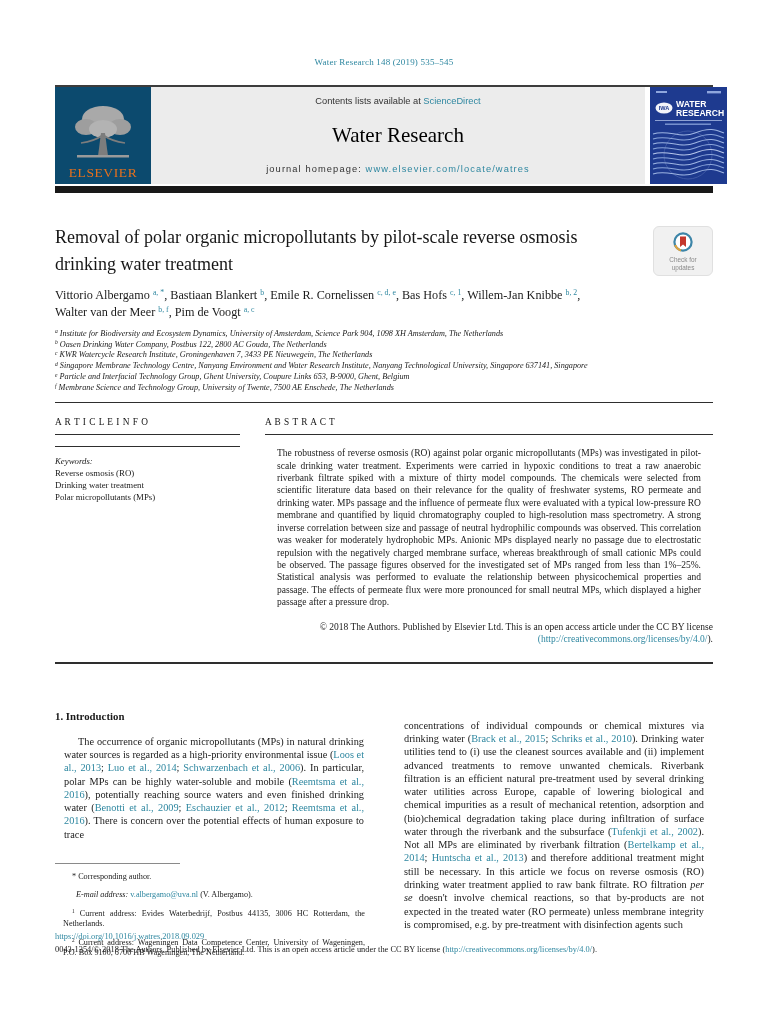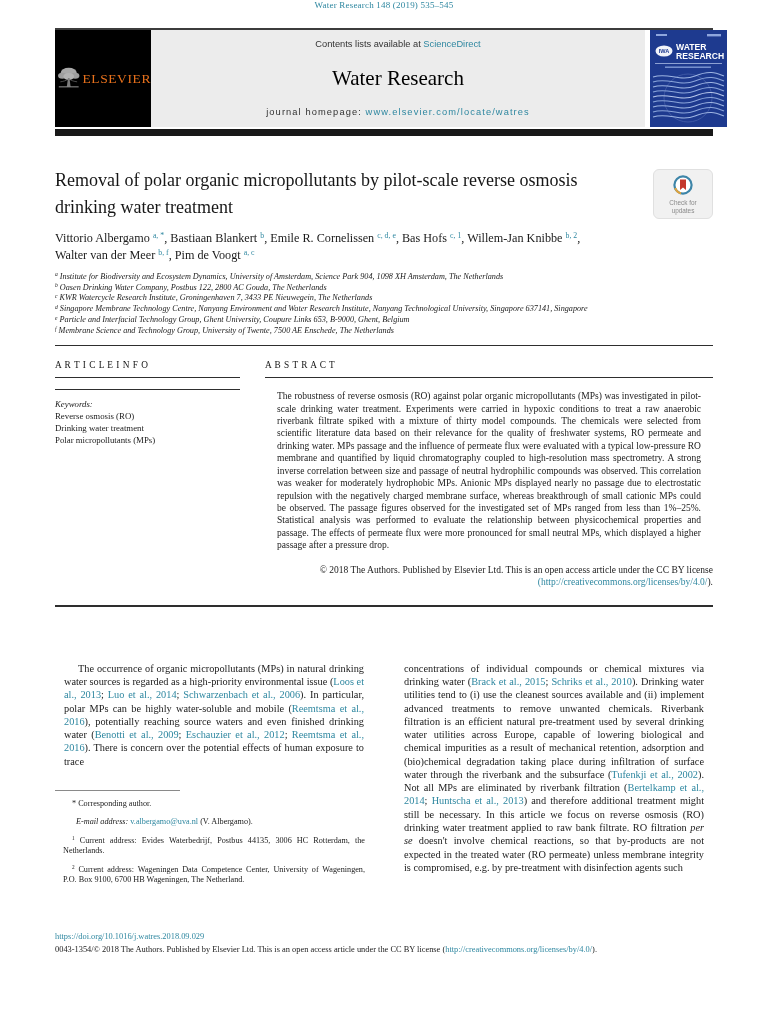--- a/index.html
+++ b/index.html
@@ -3,26 +3,26 @@
 <meta charset="utf-8">
 <style>
   html,body{margin:0;padding:0;background:#ffffff;}
   .page{
     position:relative;width:768px;height:1024px;background:#ffffff;overflow:hidden;
     font-family:"Liberation Serif",serif;color:#1a1a1a;margin:0 auto;
   }
   .content{padding:0 55px;}
   
   .citation{
-    text-align:center;font-size:9px;color:#2e87a0;letter-spacing:.2px;
+    padding-top:57px;text-align:center;font-size:9px;color:#2e87a0;letter-spacing:.2px;
   }
   
   .banner-rule{margin-top:18px;border-top:2px solid #3c3c3c;}
   .banner{display:flex;align-items:stretch;height:97px;}
-  .els-block{width:96px;background:#000000;display:flex;align-items:center;justify-content:flex-end;padding:2px 0 3px 0;}
+  .els-block{width:96px;background:#0c4a6e;display:flex;flex-direction:column;align-items:center;justify-content:flex-end;padding:2px 0 3px 0;}
   .els-logo-text{font-family:"Liberation Serif",serif;color:#e8711c;font-size:13.5px;letter-spacing:.6px;margin-top:1px;}
   .banner-center{flex:1;background:#ececec;display:flex;flex-direction:column;justify-content:space-between;text-align:center;padding:9px 6px 10px 6px;}
   .banner-line1{font-family:"Liberation Sans",sans-serif;font-size:9.3px;color:#333;}
   .banner-line1 .sd{color:#2e87a0;}
   .journal-title{font-family:"Liberation Serif",serif;font-size:21px;color:#000000;}
   .banner-line3{font-family:"Liberation Sans",sans-serif;font-size:9.3px;color:#333;letter-spacing:1.1px;}
   .banner-line3 .url{color:#2e87a0;}
   .cover-block{width:63px;margin-left:5px;background:#1e3a8f;}
   .black-bar{height:7px;background:#181818;margin-top:2px;}
   
@@ -177,20 +177,21 @@
       <div class="abs-col">
         <h3 class="col-header">A B S T R A C T</h3>
         <div class="col-underline"></div>
         <p class="abs-text">The robustness of reverse osmosis (RO) against polar organic micropollutants (MPs) was investigated in pilot-scale drinking water treatment. Experiments were carried in hypoxic conditions to treat a raw anaerobic riverbank filtrate spiked with a mixture of thirty model compounds. The chemicals were selected from scientific literature data based on their relevance for the quality of freshwater systems, RO permeate and drinking water. MPs passage and the influence of permeate flux were evaluated with a typical low-pressure RO membrane and quantified by liquid chromatography coupled to high-resolution mass spectrometry. A strong inverse correlation between size and passage of neutral hydrophilic compounds was observed. This correlation was weaker for moderately hydrophobic MPs. Anionic MPs displayed nearly no passage due to electrostatic repulsion with the negatively charged membrane surface, whereas breakthrough of small cationic MPs could be observed. The passage figures observed for the investigated set of MPs ranged from less than 1%–25%. Statistical analysis was performed to evaluate the relationship between physicochemical properties and passage. The effects of permeate flux were more pronounced for small neutral MPs, which displayed a higher passage after a pressure drop.</p>
         <p class="abs-copyright"><span>© 2018 The Authors. Published by Elsevier Ltd. This is an open access article under the CC BY license </span><span class="rt-link">(http://creativecommons.org/licenses/by/4.0/</span><span>).</span></p>
       </div>
     </div>
 
     <div class="body-cols">
       <div class="col-left">
+        <h2 class="sec-heading">1. Introduction</h2>
         <p class="para indented"><span>The occurrence of organic micropollutants (MPs) in natural drinking water sources is regarded as a high-priority environmental issue (</span><span class="rt-link">Loos et al., 2013</span><span>; </span><span class="rt-link">Luo et al., 2014</span><span>; </span><span class="rt-link">Schwarzenbach et al., 2006</span><span>). In particular, polar MPs can be highly water-soluble and mobile (</span><span class="rt-link">Reemtsma et al., 2016</span><span>), potentially reaching source waters and even finished drinking water (</span><span class="rt-link">Benotti et al., 2009</span><span>; </span><span class="rt-link">Eschauzier et al., 2012</span><span>; </span><span class="rt-link">Reemtsma et al., 2016</span><span>). There is concern over the potential effects of human exposure to trace</span></p>
         <div class="footnotes">
           <div class="fn-rule"></div>
           <p class="fn-line">* Corresponding author.</p>
           <p class="fn-line email"><span class="rt-i">E-mail address: </span><span class="rt-link">v.albergamo@uva.nl</span><span> (V. Albergamo).</span></p>
           <p class="fn-line"><span class="rt-sup">1</span><span> Current address: Evides Waterbedrijf, Postbus 44135, 3006 HC Rotterdam, the Netherlands.</span></p>
           <p class="fn-line"><span class="rt-sup">2</span><span> Current address: Wageningen Data Competence Center, University of Wageningen, P.O. Box 9100, 6700 HB Wageningen, The Netherland.</span></p>
         </div>
       </div>
       <div class="col-right">

